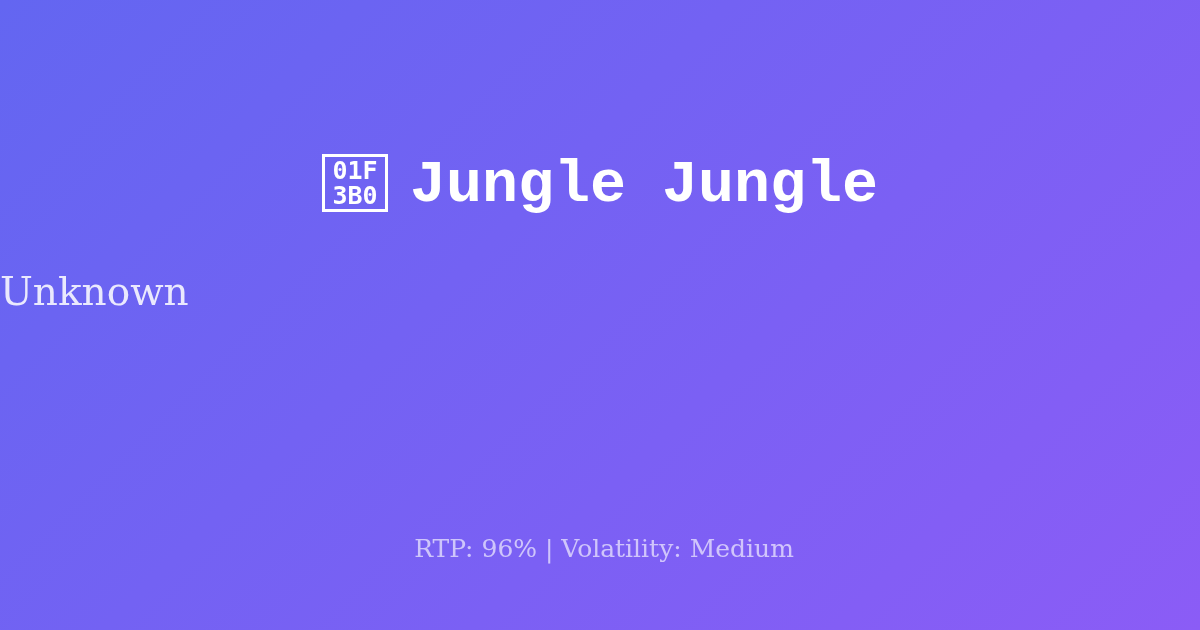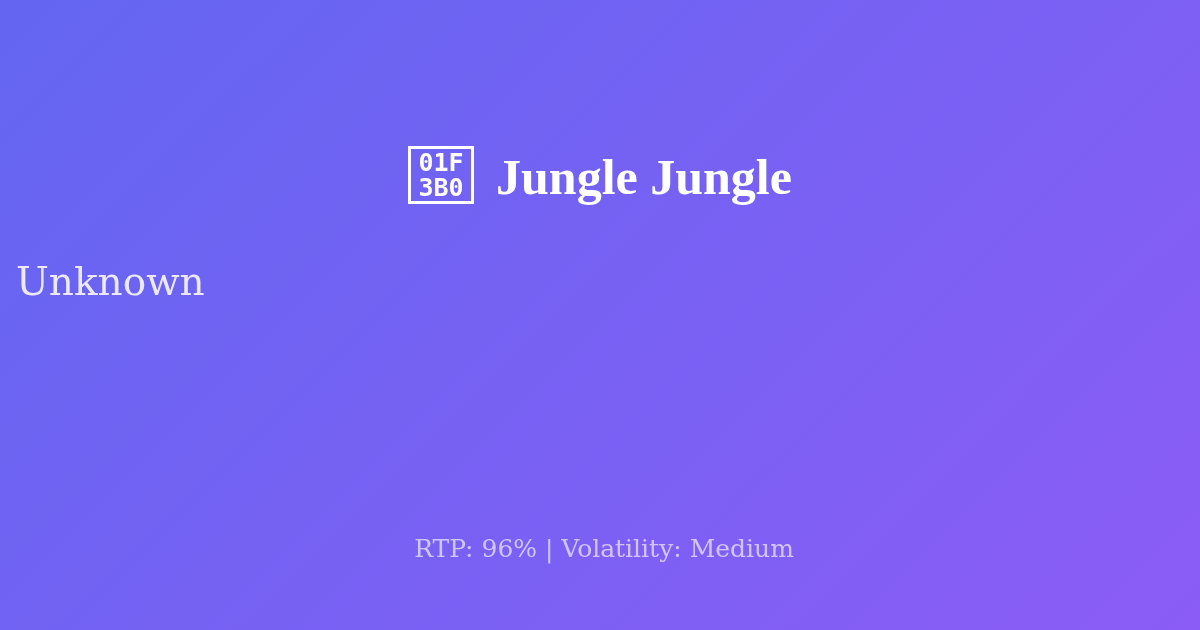--- a/index.html
+++ b/index.html
@@ -63,36 +63,36 @@
     font-family: "DejaVu Sans Mono", "Liberation Mono", monospace;
     font-size: 25px;
     font-weight: 700;
     line-height: 25px;
     letter-spacing: 0px;
     color: #ffffff;
     white-space: pre;
   }
 
   .game-title {
-    font-family: Liberation Serif, serif;
+    font-family: Liberation Mono, monospace;
     font-weight: 700;
-    font-size: 50px;
+    font-size: 60px;
     line-height: 1.06;
     color: #ffffff;
     white-space: nowrap;
     margin: 0;
   }
 
   .game-subtitle {
     font-family: "DejaVu Serif", "Liberation Serif", serif;
     font-weight: 400;
     font-size: 39px;
     line-height: 1.2;
     color: rgba(255, 255, 255, 0.86);
-    margin: 16px;
+    margin: 0;
     margin-top: 52px;
     white-space: nowrap;
   }
 
   .game-meta {
     position: absolute;
     left: 8px;
     right: 0;
     bottom: 66px;
     text-align: center;

